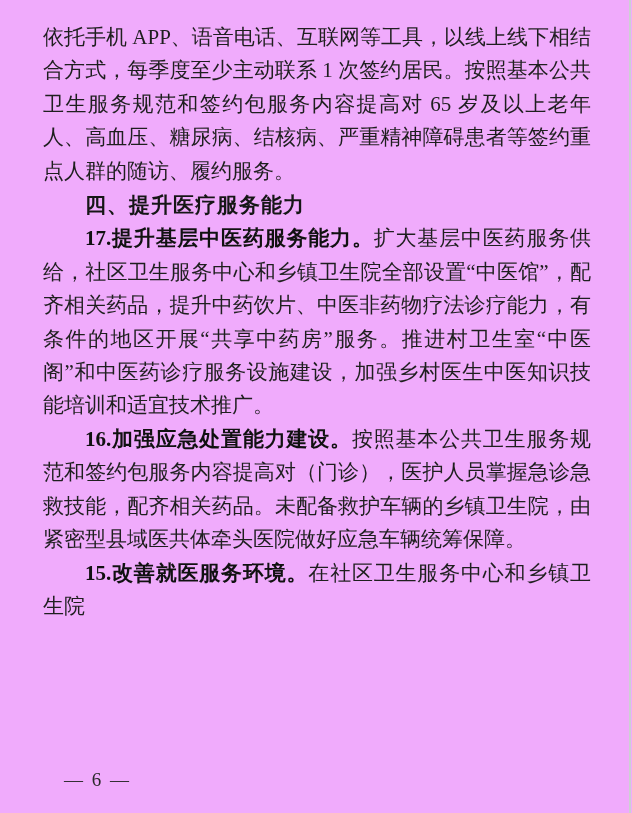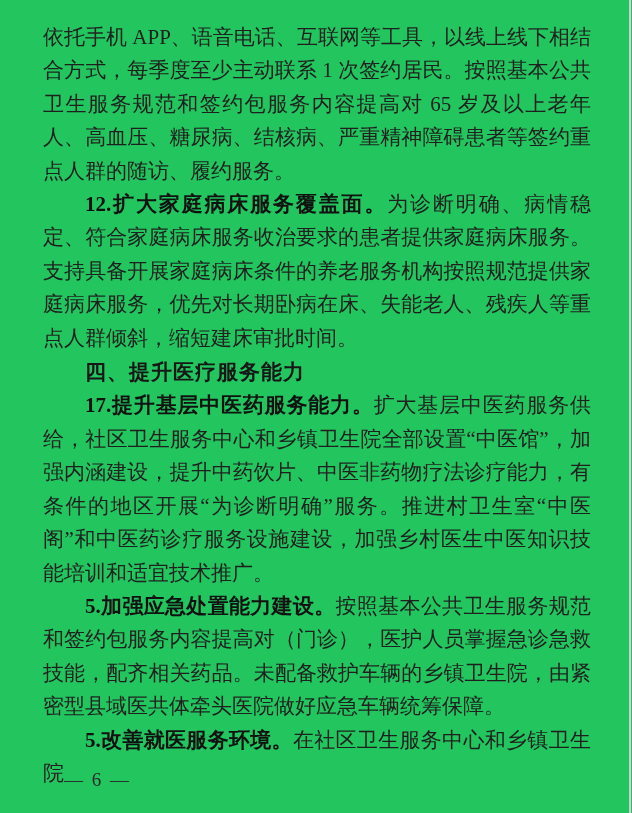--- a/index.html
+++ b/index.html
@@ -10,21 +10,21 @@
     width: 632px;
     height: 813px;
     background: #ffffff;
     position: relative;
     overflow: hidden;
     font-family: "Liberation Serif", serif;
   }
   .page {
     position: absolute;
     inset: 0;
-    background: #22c55e;
+    background: #f0abfc;
   }
   .page-edge-line {
     position: absolute;
     top: 0;
     right: 1px;
     width: 2px;
     height: 813px;
     background: #cdd0d2;
   }
   .content {
@@ -67,29 +67,28 @@
 </style>
 </head>
 <body>
 
 <div class="page">
 
   <div class="content">
 
     <p class="para no-indent"><span>依托手机 APP、语音电话、互联网等工具，以线上线下相结合方式，每季度至少主动联系 1 次签约居民。按照基本公共卫生服务规范和签约包服务内容提高对 65 岁及以上老年人、高血压、糖尿病、结核病、严重精神障碍患者等签约重点人群的随访、履约服务。</span></p>
 
-    <p class="para"><span class="lead-bold">12.扩大家庭病床服务覆盖面。</span><span>为诊断明确、病情稳定、符合家庭病床服务收治要求的患者提供家庭病床服务。支持具备开展家庭病床条件的养老服务机构按照规范提供家庭病床服务，优先对长期卧病在床、失能老人、残疾人等重点人群倾斜，缩短建床审批时间。</span></p>
 
     <p class="para"><span class="lead-heading">四、提升医疗服务能力</span></p>
 
-    <p class="para"><span class="lead-bold">17.提升基层中医药服务能力。</span><span>扩大基层中医药服务供给，社区卫生服务中心和乡镇卫生院全部设置“中医馆”，加强内涵建设，提升中药饮片、中医非药物疗法诊疗能力，有条件的地区开展“为诊断明确”服务。推进村卫生室“中医阁”和中医药诊疗服务设施建设，加强乡村医生中医知识技能培训和适宜技术推广。</span></p>
+    <p class="para"><span class="lead-bold">17.提升基层中医药服务能力。</span><span>扩大基层中医药服务供给，社区卫生服务中心和乡镇卫生院全部设置“中医馆”，配齐相关药品，提升中药饮片、中医非药物疗法诊疗能力，有条件的地区开展“共享中药房”服务。推进村卫生室“中医阁”和中医药诊疗服务设施建设，加强乡村医生中医知识技能培训和适宜技术推广。</span></p>
 
-    <p class="para"><span class="lead-bold">5.加强应急处置能力建设。</span><span>按照基本公共卫生服务规范和签约包服务内容提高对（门诊），医护人员掌握急诊急救技能，配齐相关药品。未配备救护车辆的乡镇卫生院，由紧密型县域医共体牵头医院做好应急车辆统筹保障。</span></p>
+    <p class="para"><span class="lead-bold">16.加强应急处置能力建设。</span><span>按照基本公共卫生服务规范和签约包服务内容提高对（门诊），医护人员掌握急诊急救技能，配齐相关药品。未配备救护车辆的乡镇卫生院，由紧密型县域医共体牵头医院做好应急车辆统筹保障。</span></p>
 
-    <p class="para"><span class="lead-bold">5.改善就医服务环境。</span><span>在社区卫生服务中心和乡镇卫生院</span></p>
+    <p class="para"><span class="lead-bold">15.改善就医服务环境。</span><span>在社区卫生服务中心和乡镇卫生院</span></p>
 
   </div>
 
   <div class="footer">— 6 —</div>
 
   <div class="page-edge-line"></div>
 
 </div>
 
 </body></html>

